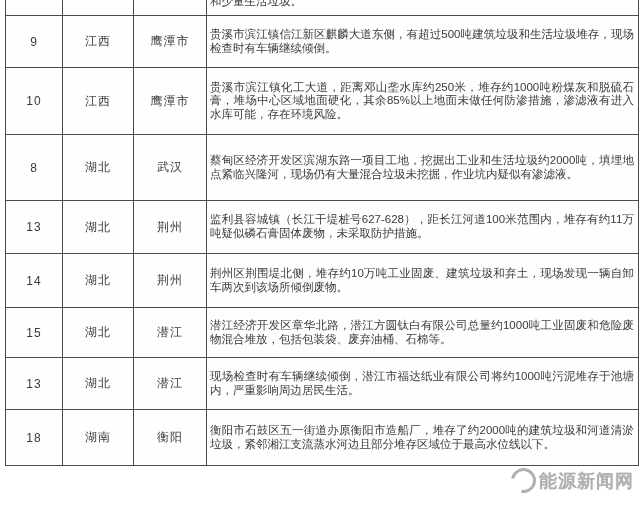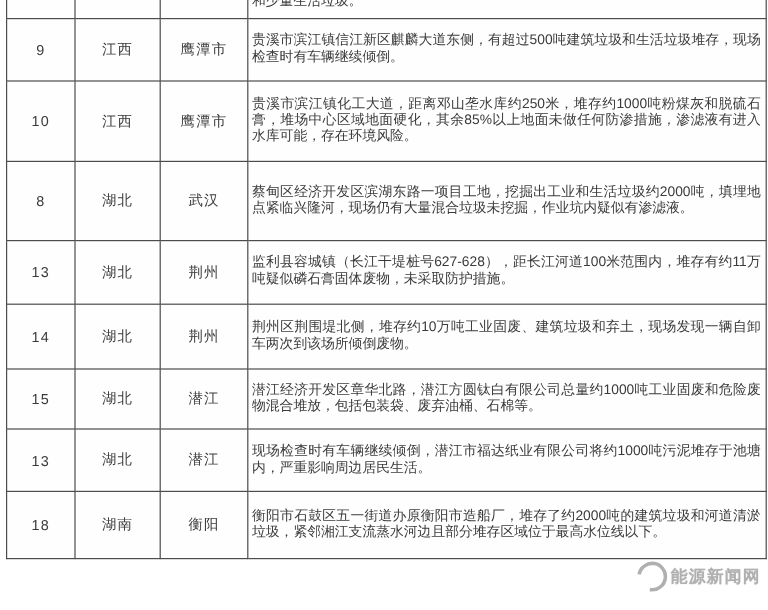--- a/index.html
+++ b/index.html
@@ -48,21 +48,21 @@
     position:absolute;right:6px;top:468px;
     display:flex;align-items:center;gap:3px;
     opacity:0.78;pointer-events:none;
   }
   .wm-ring{
     width:25px;height:25px;border:3px solid #9a9a9a;border-radius:50%;
     border-left-color:transparent;transform:rotate(-35deg);
     box-sizing:border-box;flex:0 0 auto;
   }
   .wm-text{
-    font-size:14px;font-weight:bold;color:#9b9b9b;
+    font-size:18px;font-weight:bold;color:#9b9b9b;
     letter-spacing:1px;white-space:nowrap;
     text-shadow:0 0 1px #c8c8c8;
   }
 </style>
 </head>
 <body>
 
 <div class="page">
 
   <table class="waste-table">

